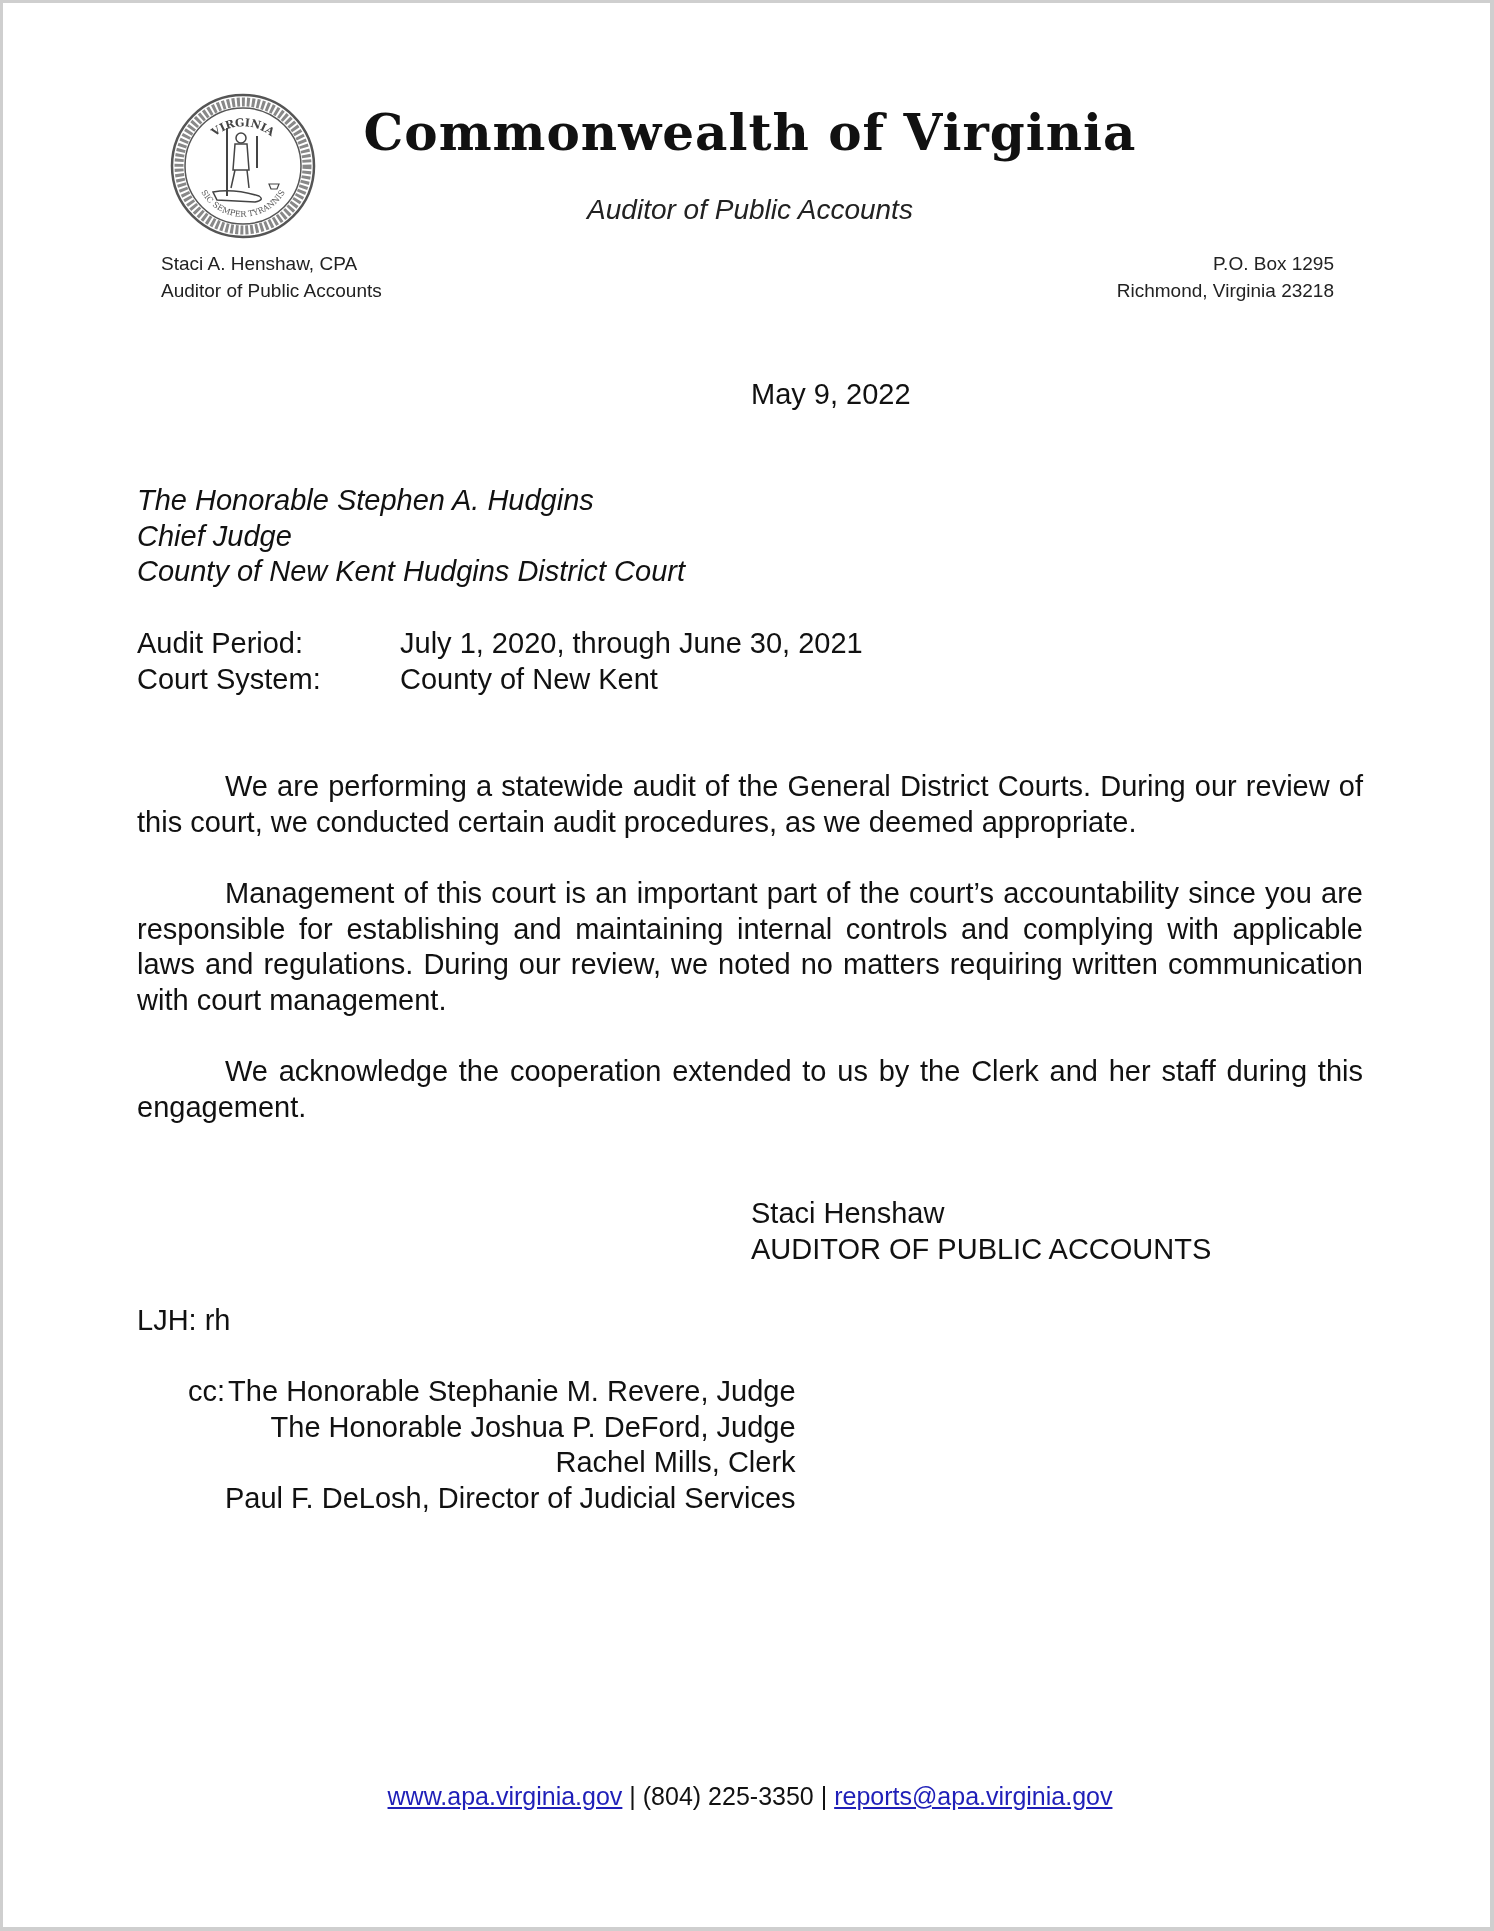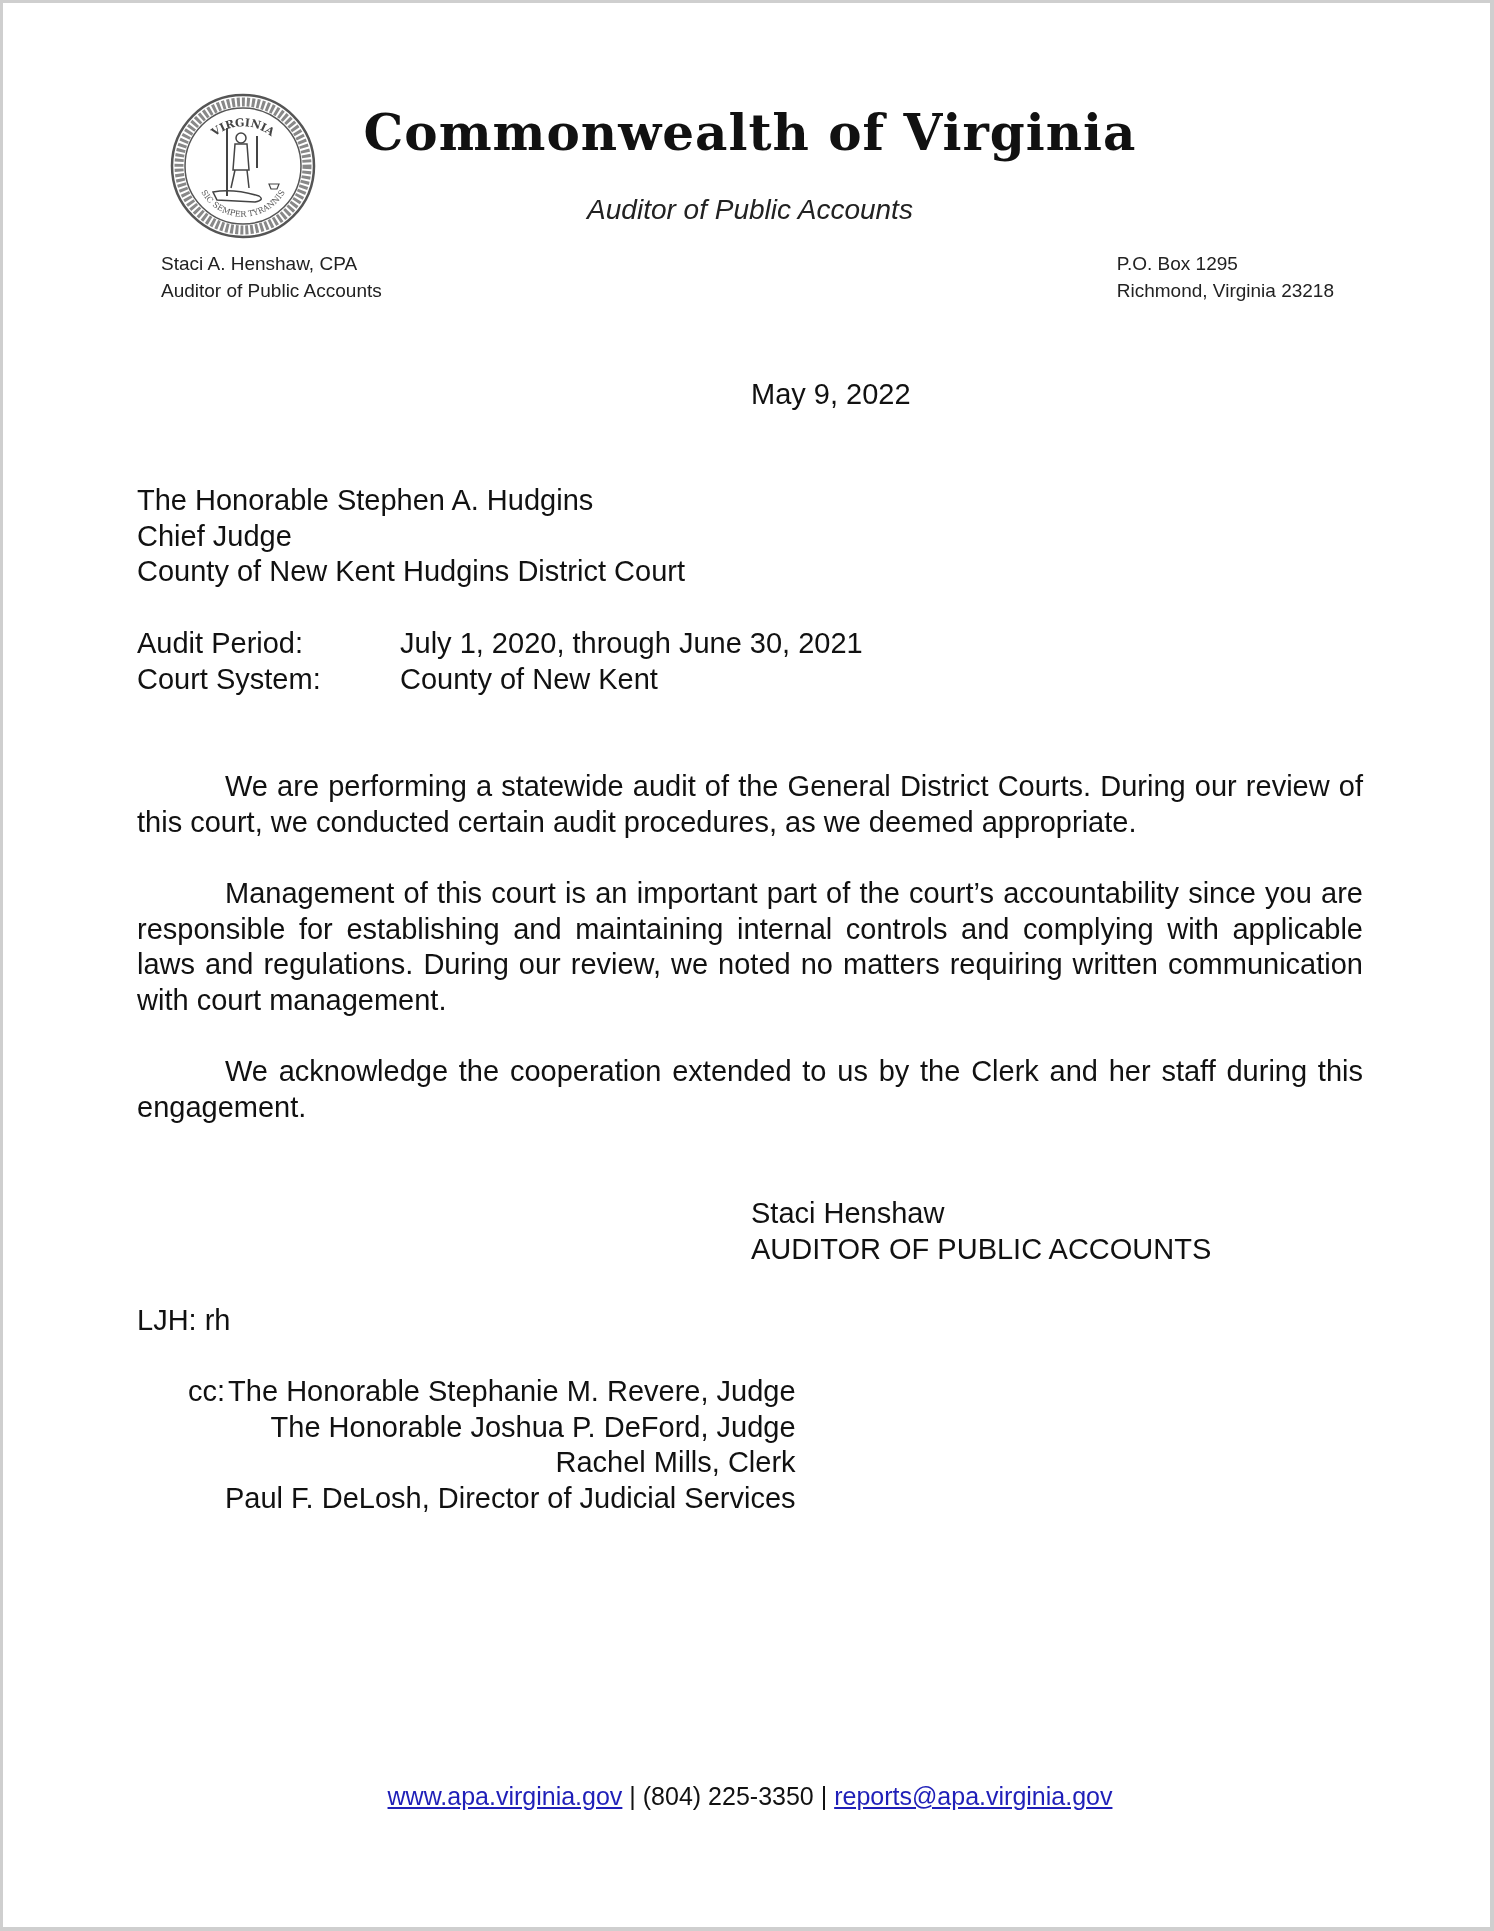--- a/index.html
+++ b/index.html
@@ -15,24 +15,24 @@
   .title {
     position: absolute; left: 0; width: 1494px; top: 100px; text-align: center;
     font-family: "DejaVu Serif", serif; font-weight: bold; font-size: 50px; letter-spacing: 1px; color: #111;
   }
   .subtitle {
     position: absolute; left: 0; width: 1494px; top: 191px; text-align: center;
     font-family: "Liberation Sans", sans-serif; font-style: italic; font-size: 28px; color: #222;
   }
   .hdr { font-size: 19px; line-height: 27px; color: #222; }
   .hdr-left { left: 158px; top: 247px; }
-  .hdr-right { right: 156px; top: 247px; }
+  .hdr-right { right: 156px; top: 247px; text-align: right; }
   .body-text { font-size: 29px; line-height: 35.6px; color: #111; }
   .date { left: 748px; top: 374px; }
-  .addressee { left: 134px; top: 480px; }
+  .addressee { left: 134px; top: 480px; font-style: italic; }
   .meta { left: 134px; top: 623px; }
   .meta-row { display: flex; }
   .meta-label { width: 263px; }
   .para {
     position: absolute; left: 134px; width: 1226px; white-space: normal;
     text-align: justify; text-indent: 88px;
   }
   .p1 { top: 766px; }
   .p2 { top: 873px; }
   .p3 { top: 1051px; }

